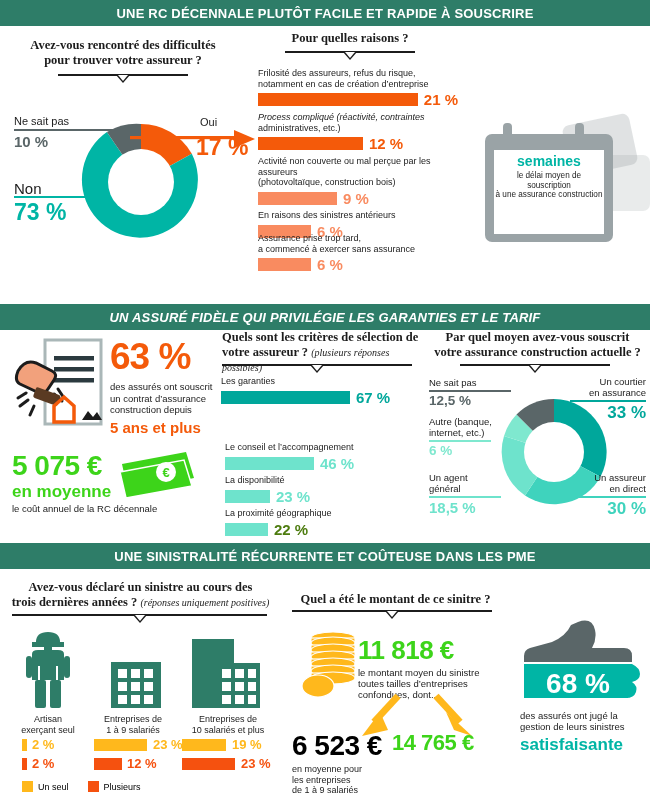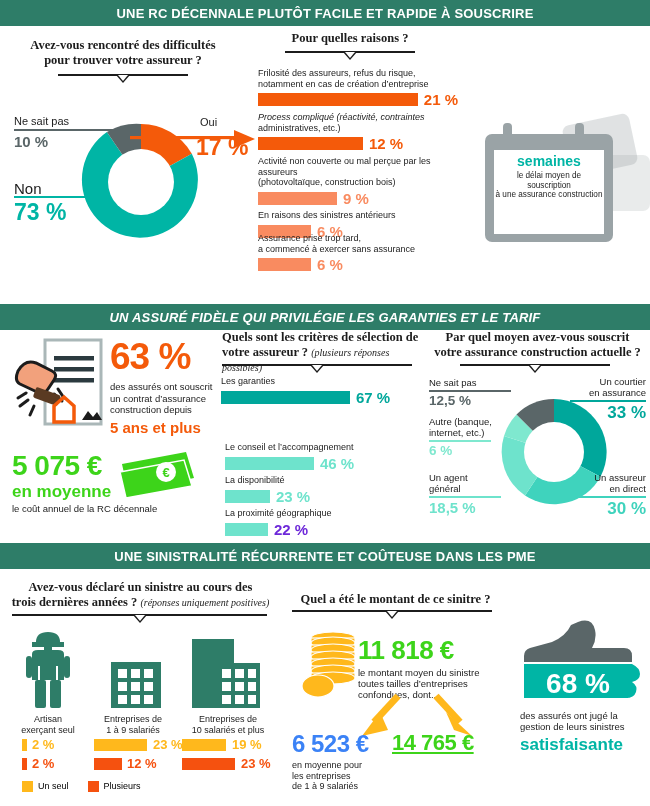--- a/index.html
+++ b/index.html
@@ -47,21 +47,21 @@
   .big { font-weight: bold; line-height: 1; }
 
   
   .barrow { position: absolute; }
   .barrow .cap { font-size: 9px; color:#1c1c1c; line-height:10.5px; margin-bottom:2px; }
   .barrow .brow { display:flex; align-items:center; }
   .barrow .bar { height: 13px; }
   .barrow .val { font-size: 15px; font-weight: bold; margin-left: 6px; white-space: nowrap; }
 
   
-  .legend { position:absolute; display:flex; gap:5px; font-size:9px; }
+  .legend { position:absolute; display:flex; align-items:center; gap:5px; font-size:9px; }
   .legend .sw { width: 11px; height: 11px; display:inline-block; }
   .legend .gap { width: 9px; }
   .note { font-size: 9px; line-height: 11px; color:#1c1c1c; }
 
   
   .cal { position:absolute; }
   .cal .body { position:absolute; background:#9aa3a6; border-radius:7px; }
   .cal .paper { position:absolute; background:#fff; }
   .cal .ring { position:absolute; background:#9aa3a6; border-radius:4px; }
 
@@ -263,21 +263,21 @@
     <div class="cap">La disponibilité</div>
     <div class="brow">
         <div class="bar" style="width:45px;background:#6ee3cc;"></div>
       <div class="val" style="color:#6ee3cc;">23 %</div>
       </div>
   </div>
   <div class="barrow" style="left:225px;top:508px;width:190px;">
     <div class="cap">La proximité géographique</div>
     <div class="brow">
         <div class="bar" style="width:43px;background:#6ee3cc;"></div>
-      <div class="val" style="color:#6d28d9;">22 %</div>
+      <div class="val" style="color:#4d7c0f;">22 %</div>
       </div>
   </div>
 
   <div class="qtitle" style="left:430px;top:330px;width:215px;">
     <div>Par quel moyen avez-vous souscrit</div>
     <div>votre assurance construction actuelle ?</div>
   </div>
   <div class="qrule" style="left:460px;top:364px;width:150px;">
     <div class="bar"></div>
       <div class="vee"></div>
@@ -478,30 +478,30 @@
   <svg style="position:absolute;left:358px;top:692px;" width="140" height="48" viewBox="0 0 140 48">
     <g stroke="#ffb81c" stroke-width="7" fill="none" stroke-linecap="butt">
       <line x1="40" y1="4" x2="16" y2="30"></line>
       <line x1="78" y1="4" x2="102" y2="30"></line>
     </g>
     <polygon points="4,44 22,20 30,38" fill="#ffb81c"></polygon>
     <polygon points="114,44 88,20 96,38" fill="#ffb81c"></polygon>
   </svg>
 
   <div style="position:absolute;left:292px;top:732px;width:100px;">
-    <div class="big" style="font-size:24px;color:#3b82f6;letter-spacing:-0.5px;">6 523 €</div>
+    <div class="big" style="font-size:28px;color:#000000;letter-spacing:-0.5px;">6 523 €</div>
     <div class="note" style="margin-top:4px;font-size:9px;line-height:10.5px;">
       <span>en moyenne pour</span><br>
       <span>les entreprises</span><br>
       <span>de 1 à 9 salariés</span>
     </div>
   </div>
 
   <div style="position:absolute;left:392px;top:732px;width:110px;">
-    <div class="big" style="font-size:22px;color:#3dd41a;letter-spacing:-0.5px;text-decoration:underline;">14 765 €</div>
+    <div class="big" style="font-size:22px;color:#3dd41a;letter-spacing:-0.5px;">14 765 €</div>
   </div>
 
   <svg style="position:absolute;left:520px;top:618px;" width="120" height="92" viewBox="0 0 120 92">
     <path d="M58 4 q14 -5 17 8 q2 9 -3 18 l32 0 q8 0 8 8 l0 6 l-108 0 l0 -6 q0 -6 6 -8 l22 -6 q14 -6 19 -17 z" fill="#5a6668"></path>
     <rect x="4" y="46" width="110" height="2" fill="#ffffff"></rect>
     <path d="M4 46 l108 0 q8 4 8 10 q0 6 -8 8 l0 0 q6 4 4 10 q-2 6 -10 6 l-102 0 z" fill="#00b5a5"></path>
     <rect x="4" y="46" width="104" height="34" fill="#00b5a5"></rect>
   </svg>
   <div class="big" style="position:absolute;left:528px;top:670px;width:100px;text-align:center;font-size:28px;color:#ffffff;">68 %</div>
   <div style="position:absolute;left:520px;top:710px;width:124px;">

